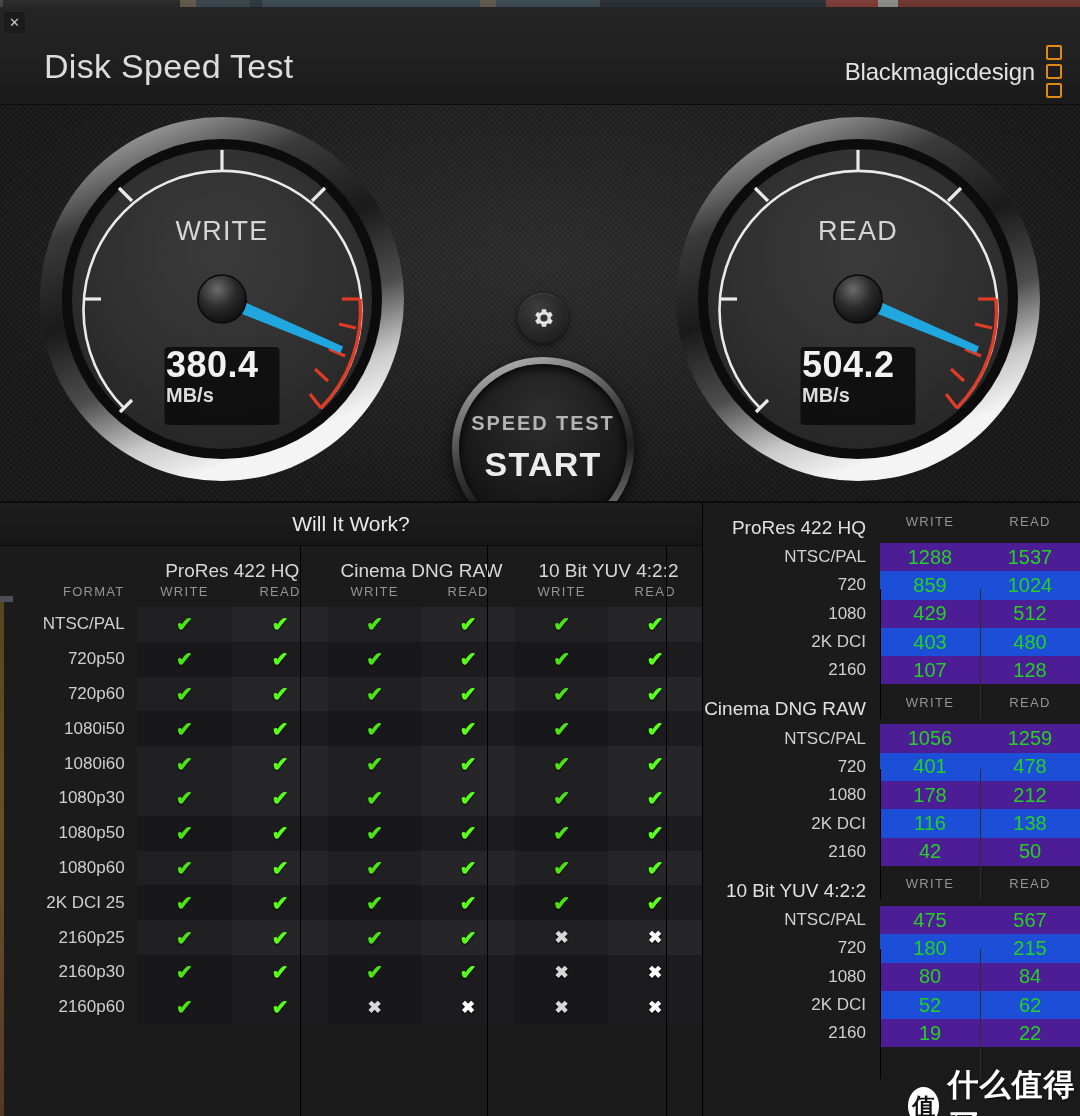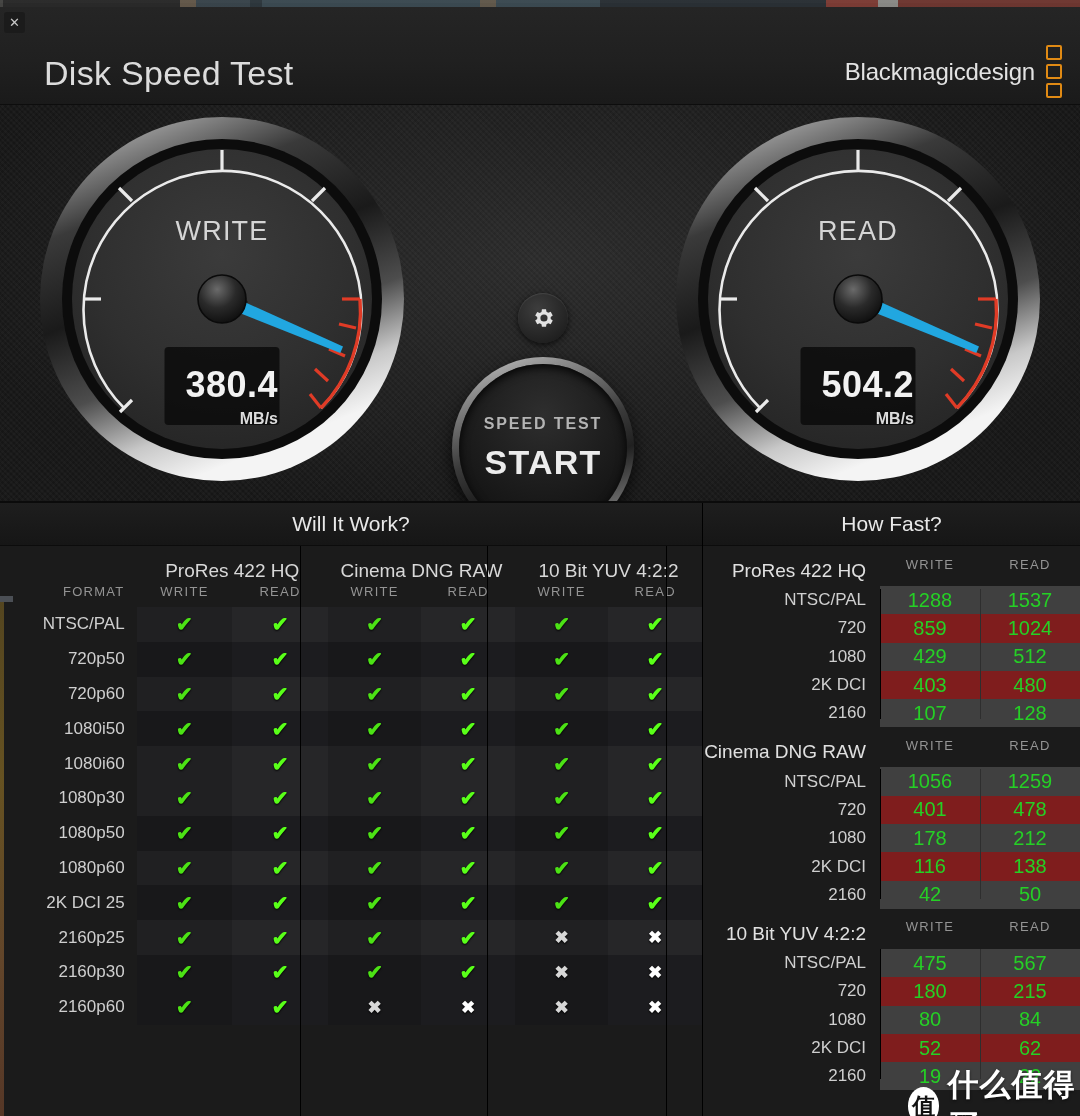--- a/index.html
+++ b/index.html
@@ -29,64 +29,64 @@
     background: linear-gradient(180deg,#5a4a20,#6e5822 35%,#6a4a2c 70%,#5c3a28); opacity: .9; }
   .left-bleed-top { position: absolute; left: 0; top: 596px; width: 13px; height: 6px; background: #4b4f55; }
 
   
   .header { position: absolute; left: 0; top: 7px; width: 1080px; height: 98px;
     background: linear-gradient(180deg,#252525 0%, #202020 55%, #1a1a1a 100%);
     border-bottom: 1px solid #0d0d0d; }
   .close-btn { position: absolute; left: 4px; top: 5px; width: 21px; height: 21px;
     background: #1b1b1b; border-radius: 3px; display:flex; align-items:center; justify-content:center;
     color:#c9c9c9; font-size: 13px; line-height:1; cursor:pointer; }
-  .app-title { position: absolute; left: 44px; top: 47px; font-size: 34px; font-weight: 300;
+  .app-title { position: absolute; left: 44px; top: 40px; font-size: 34px; font-weight: 300;
     color: #dcdcdc; letter-spacing: .3px; }
   .brand-wrap { position:absolute; right: 18px; top: 38px; display:flex; align-items:center; gap:11px; }
   .brand-text { font-size: 24px; color: #e3e3e3; font-weight: 300; letter-spacing: -.2px; }
   .brand-mark { display:flex; flex-direction:column; gap:4px; }
   .brand-mark i { display:block; width: 16px; height: 15px; border: 2.4px solid #e08a14; border-radius: 2px; }
 
   
   .gauges { position: absolute; left: 0; top: 105px; width: 1080px; height: 398px;
     background:
       repeating-linear-gradient(45deg, rgba(255,255,255,.022) 0 2px, rgba(0,0,0,0) 2px 4px),
       repeating-linear-gradient(-45deg, rgba(255,255,255,.016) 0 2px, rgba(0,0,0,0) 2px 4px),
       radial-gradient(ellipse at 50% 40%, #2a2a2a 0%, #161616 78%);
     border-bottom: 2px solid #0b0b0b; overflow:hidden; }
 
   .gauge { position: absolute; width: 376px; height: 376px; top: 6px; }
   .gauge.write { left: 34px; }
   .gauge.read  { left: 670px; }
   .gauge svg { display:block; }
 
-  .readout { position:absolute; width: 112px; text-align:right; left: 50%; transform: translateX(-50%);
-     top: 256px; }
+  .readout { position:absolute; width: 112px; text-align:left; left: 50%; transform: translateX(-50%);
+     top: 236px; }
   .readout .val { font-size: 36px; font-weight: 700; color:#f2f2f2; letter-spacing:.5px; line-height: 1; }
-  .readout .unit { font-size: 16px; font-weight: 700; color:#dcdcdc; margin-top: 7px; }
+  .readout .unit { font-size: 20px; font-weight: 700; color:#dcdcdc; margin-top: 1px; }
   .readout-bg { position:absolute; left:50%; transform:translateX(-50%); top: 236px;
      width: 115px; height: 78px; background: rgba(10,10,10,.82); border-radius: 4px; }
   .gauge-label { position:absolute; width: 100%; text-align:center; top: 105px;
      font-size: 27px; font-weight: 400; color:#d5d5d5; letter-spacing: 1.2px; }
 
   
   .gear-btn { position:absolute; left: 518px; top: 188px; width: 50px; height: 50px; border-radius: 50%;
     background: radial-gradient(circle at 40% 32%, #3d3d3d, #222 70%, #161616);
     box-shadow: 0 2px 6px rgba(0,0,0,.7), inset 0 1px 1px rgba(255,255,255,.10);
     display:flex; align-items:center; justify-content:center; cursor:pointer; }
 
   
   .start-btn { position:absolute; left: 452px; top: 252px; width: 182px; height: 182px; border-radius:50%;
     background: linear-gradient(160deg,#cfcfcf 0%, #8d8d8d 18%, #3a3a3a 46%, #202020 62%, #8e8e8e 93%, #d8d8d8 100%);
     padding: 7px; cursor:pointer; box-shadow: 0 6px 16px rgba(0,0,0,.75); }
   .start-inner { width:100%; height:100%; border-radius:50%;
     background: radial-gradient(circle at 50% 30%, #2e2e2e 0%, #1e1e1e 45%, #0c0c0c 100%);
     display:flex; flex-direction:column; align-items:center; justify-content:center;
     box-shadow: inset 0 3px 10px rgba(0,0,0,.9); }
-  .start-inner .l1 { font-size: 16px; font-weight: 700; color:#b4b4b4; letter-spacing: 1.9px; }
+  .start-inner .l1 { font-size: 20px; font-weight: 700; color:#b4b4b4; letter-spacing: 1.9px; }
   .start-inner .l2 { font-size: 34px; font-weight: 700; color:#ececec; letter-spacing: 1.2px; margin-top: 10px; }
 
   
   .lower { position:absolute; left:0; top: 503px; width:1080px; height: 613px; display:flex; background:#1b1b1b; }
   .panel-left { width: 703px; height:100%; position:relative; border-right:1px solid #000; }
   .panel-right { width: 377px; height:100%; position:relative; }
 
   .panel-title { height: 43px; background: linear-gradient(180deg,#1e1e1e,#161616);
      display:flex; align-items:center; justify-content:center;
      font-size: 21px; color:#e8e8e8; font-weight: 400; border-bottom:1px solid #0c0c0c; }
@@ -105,22 +105,22 @@
   .mark-ok { color:#4ce215; font-size: 20px; font-weight: 700; text-shadow: 0 1px 2px #000; }
   .mark-no { color:#d7d7d7; font-size: 17px; font-weight: 700; text-shadow: 0 1px 2px #000; }
   .colsep { position:absolute; top: 0; width:1px; background:#000; }
 
   
   .hf { width:100%; border-collapse: collapse; table-layout: fixed; }
   .hf .grp { font-size: 19px; color:#e0e0e0; text-align:right; padding: 14px 14px 4px 0; font-weight:400; }
   .hf .colhdr { font-size: 13px; color:#949494; text-align:center; letter-spacing:1.3px; font-weight:400; padding-bottom: 4px;}
   .hf td.lbl { font-size: 17px; color:#cfcfcf; text-align:right; padding-right: 14px; }
   .hf td.num { font-size: 20px; color:#25d025; text-align:center; height: 28.3px; }
-  .hf tr.odd td.num { background: #404040; }
-  .hf tr.even td.num { background: #7f1d1d; }
+  .hf tr.odd td.num { background: #4c1d95; }
+  .hf tr.even td.num { background: #1d4ed8; }
   .hf td.num.readcol { background-color: rgba(255,255,255,.018); }
   .vsep { position:absolute; width:1px; background:#000; }
 
   
   .watermark { position:absolute; left: 908px; top: 1064px; display:flex; align-items:center; gap: 8px; z-index: 50; }
   .wm-badge { width: 38px; height: 38px; border-radius:50%; background:#fff; color:#111;
      display:flex; align-items:center; justify-content:center; font-size: 23px; font-weight:700;
      font-family:"DejaVu Sans", sans-serif; }
   .wm-text { font-size: 31px; color:#fff; font-weight: 700; font-family:"DejaVu Sans", sans-serif;
      text-shadow: 0 1px 3px rgba(0,0,0,.6); letter-spacing: 1px; }
@@ -421,21 +421,20 @@
               <td class="cell alt"><span class="mark-no">✖</span></td>
             </tr>
           </tbody>
       </table>
       <div class="colsep" style="left:300px; top:43px; height:570px;"></div>
       <div class="colsep" style="left:487px; top:43px; height:570px;"></div>
       <div class="colsep" style="left:666px; top:43px; height:570px;"></div>
     </div>
 
     <div class="panel-right">
-      <div class="panel-title">How Fast?</div>
       <table class="hf">
         <colgroup>
             <col style="width:177px">
             <col style="width:100px">
             <col style="width:100px">
           </colgroup>
         <tbody id="hf-body">
             <tr>
               <td class="grp">ProRes 422 HQ</td>
               <td class="colhdr">WRITE</td>

